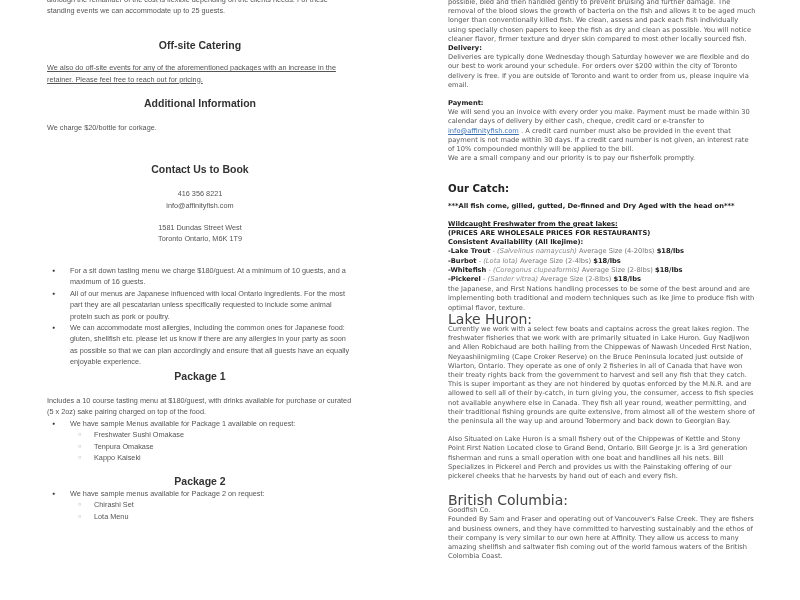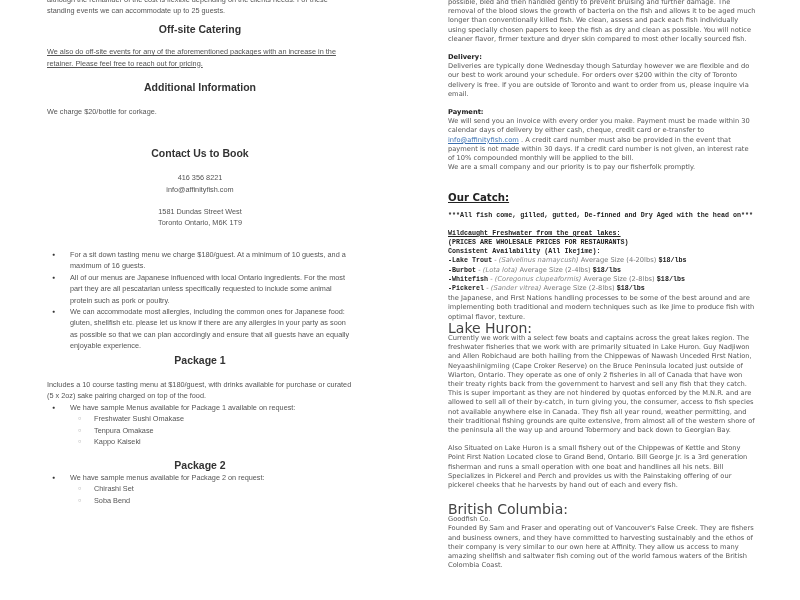--- a/index.html
+++ b/index.html
@@ -19,34 +19,34 @@
   .left ul ul { padding-left:24px; }
   .left ul ul li::before { content:"\25CB"; font-size:5.5px; color:#999; left:-16px; }
 
   .right {
     position:absolute; left:448px; top:-2px; width:308px;
     font-family:"DejaVu Sans", sans-serif; font-size:6.7px; line-height:9.2px; color:#555;
   }
   .right p { margin:0; }
   .right .label { font-weight:bold; color:#222; }
   .right .big { font-size:14px; line-height:12px; color:#444; }
-  .right .catch-title { font-weight:bold; font-size:10.2px; color:#222; text-decoration:underline; }
-  .right .bold { font-weight:bold; color:#222;font-family:Liberation Mono, monospace; }
+  .right .catch-title { font-weight:bold; font-size:10.2px; color:#222; }
+  .right .bold { font-weight:bold; color:#222; }
   .right .ul { text-decoration:underline; }
   .right a { color:#3a6fb0; text-decoration:underline; }
   .right .it { font-style:italic; color:#888; }
   .right .grey { color:#777; }
 </style>
 </head>
 <body>
 
 <div class="left">
   <p>although the remainder of the cost is flexible depending on the clients needs. For these standing events we can accommodate up to 25 guests.</p>
 
-  <h2 style="margin-top:7px;text-align:center;">Off-site Catering</h2>
+  <h2 style="margin-top:23px;text-align:center;">Off-site Catering</h2>
   <p style="margin-top:11px;text-decoration:underline;">We also do off-site events for any of the aforementioned packages with an increase in the retainer. Please feel free to reach out for pricing.</p>
 
   <h2 style="margin-top:13px;">Additional Information</h2>
   <p style="margin-top:13px;">We charge $20/bottle for corkage.</p>
 
   <h2 style="margin-top:30px;">Contact Us to Book</h2>
   <div class="center" style="margin-top:13px;">
     <p>416 356 8221</p>
     <p>info@affinityfish.com</p>
     <p style="margin-top:11px;">1581 Dundas Street West</p>
@@ -71,30 +71,30 @@
       </ul>
     </li>
   </ul>
 
   <h2 style="margin-top:13px;">Package 2</h2>
   <ul>
     <li>
       <span>We have sample menus available for Package 2 on request:</span>
       <ul>
         <li>Chirashi Set</li>
-        <li>Soba Bend</li>
+        <li>Lota Menu</li>
       </ul>
     </li>
   </ul>
 </div>
 
 <div class="right">
   <p>possible, bled and then handled gently to prevent bruising and further damage. The removal of the blood slows the growth of bacteria on the fish and allows it to be aged much longer than conventionally killed fish. We clean, assess and pack each fish individually using specially chosen papers to keep the fish as dry and clean as possible. You will notice cleaner flavor, firmer texture and dryer skin compared to most other locally sourced fish.</p>
 
-  <p style="margin-top:9px;" class="label">Delivery:</p>
+  <p style="" class="label">Delivery:</p>
   <p>Deliveries are typically done Wednesday though Saturday  however we are flexible and do our best to work around your schedule. For orders over $200 within the city of Toronto delivery is free. If you are outside of Toronto and want to order from us, please inquire via email.</p>
 
   <p style="margin-top:9px;" class="label">Payment:</p>
   <p><span>We will send you an invoice with every order you make. Payment must be made within 30 calendar days of delivery by either cash, cheque, credit card or e-transfer to </span><a>info@affinityfish.com</a><span> . A credit card number must also be provided in the event that payment is not made within 30 days. If a credit card number is not given, an interest rate of 10% compounded monthly will be applied to the bill.</span></p>
   <p>We are a small company and our priority is to pay our fisherfolk promptly.</p>
 
   <p style="margin-top:21px;" class="catch-title">Our Catch:</p>
   <p style="margin-top:8px;" class="bold">***All fish come, gilled, gutted, De-finned and Dry Aged with the head on***</p>
 
   <p style="margin-top:9px;" class="bold ul">Wildcaught Freshwater from the great lakes:</p>

